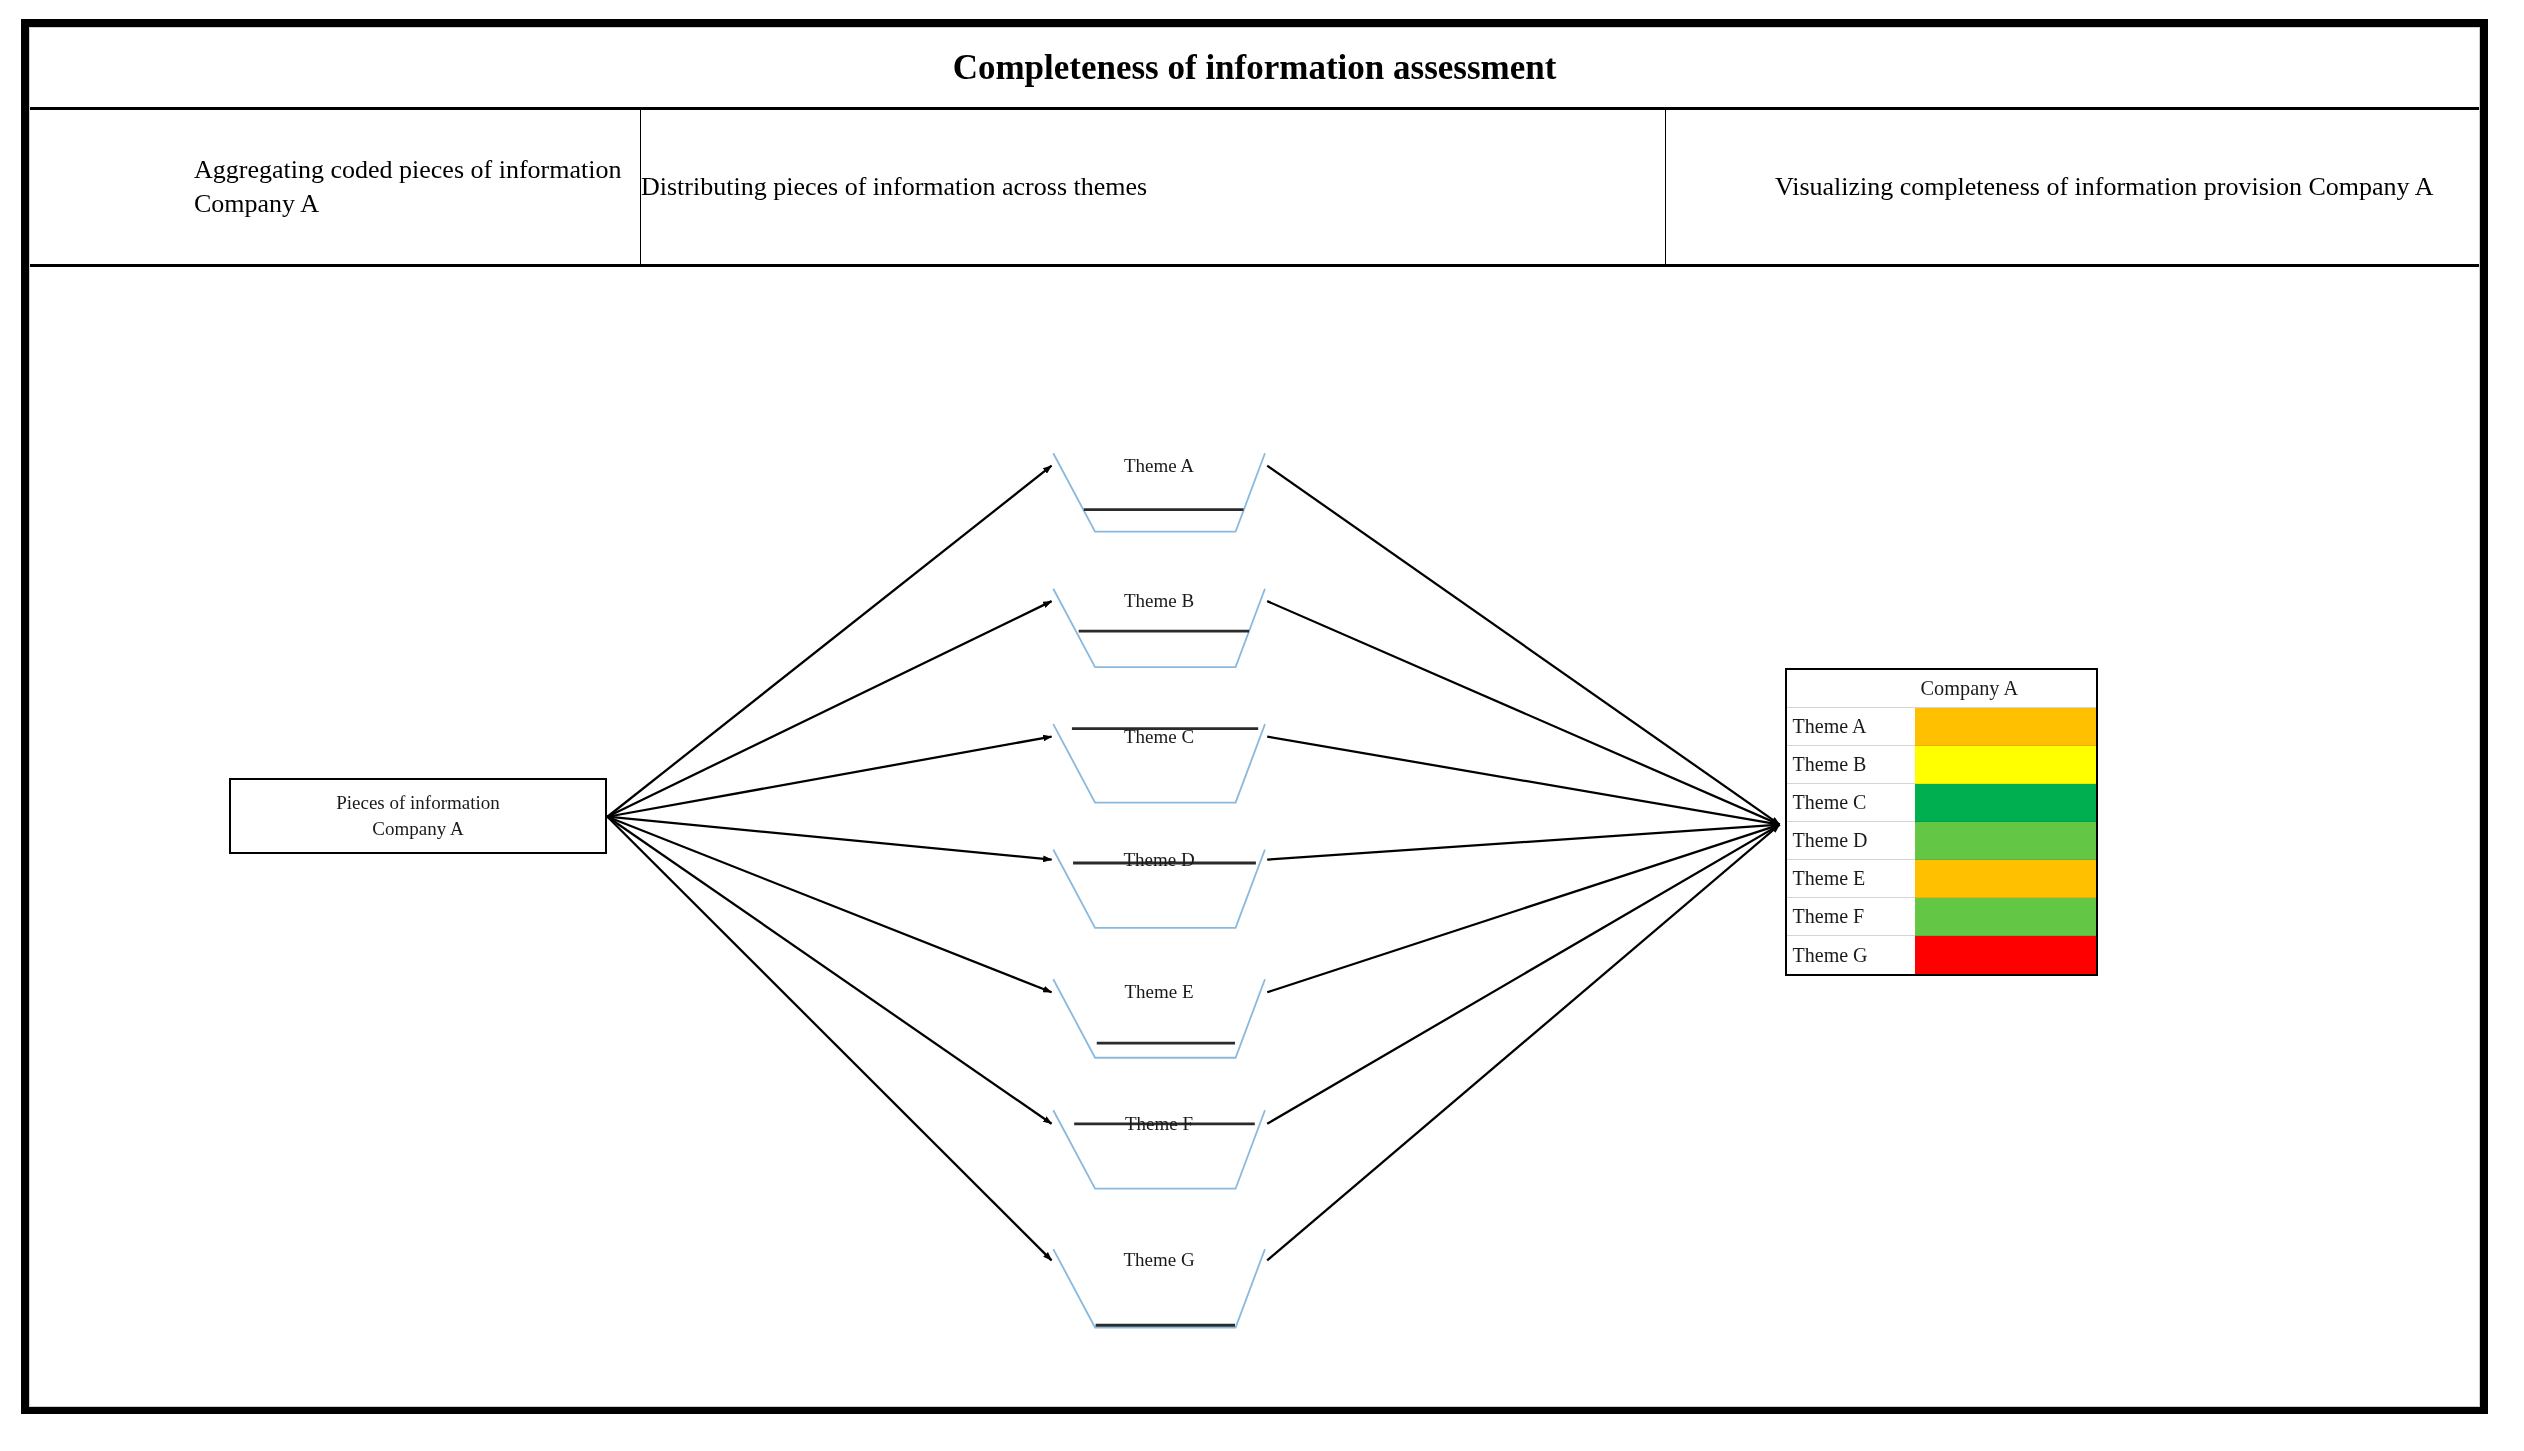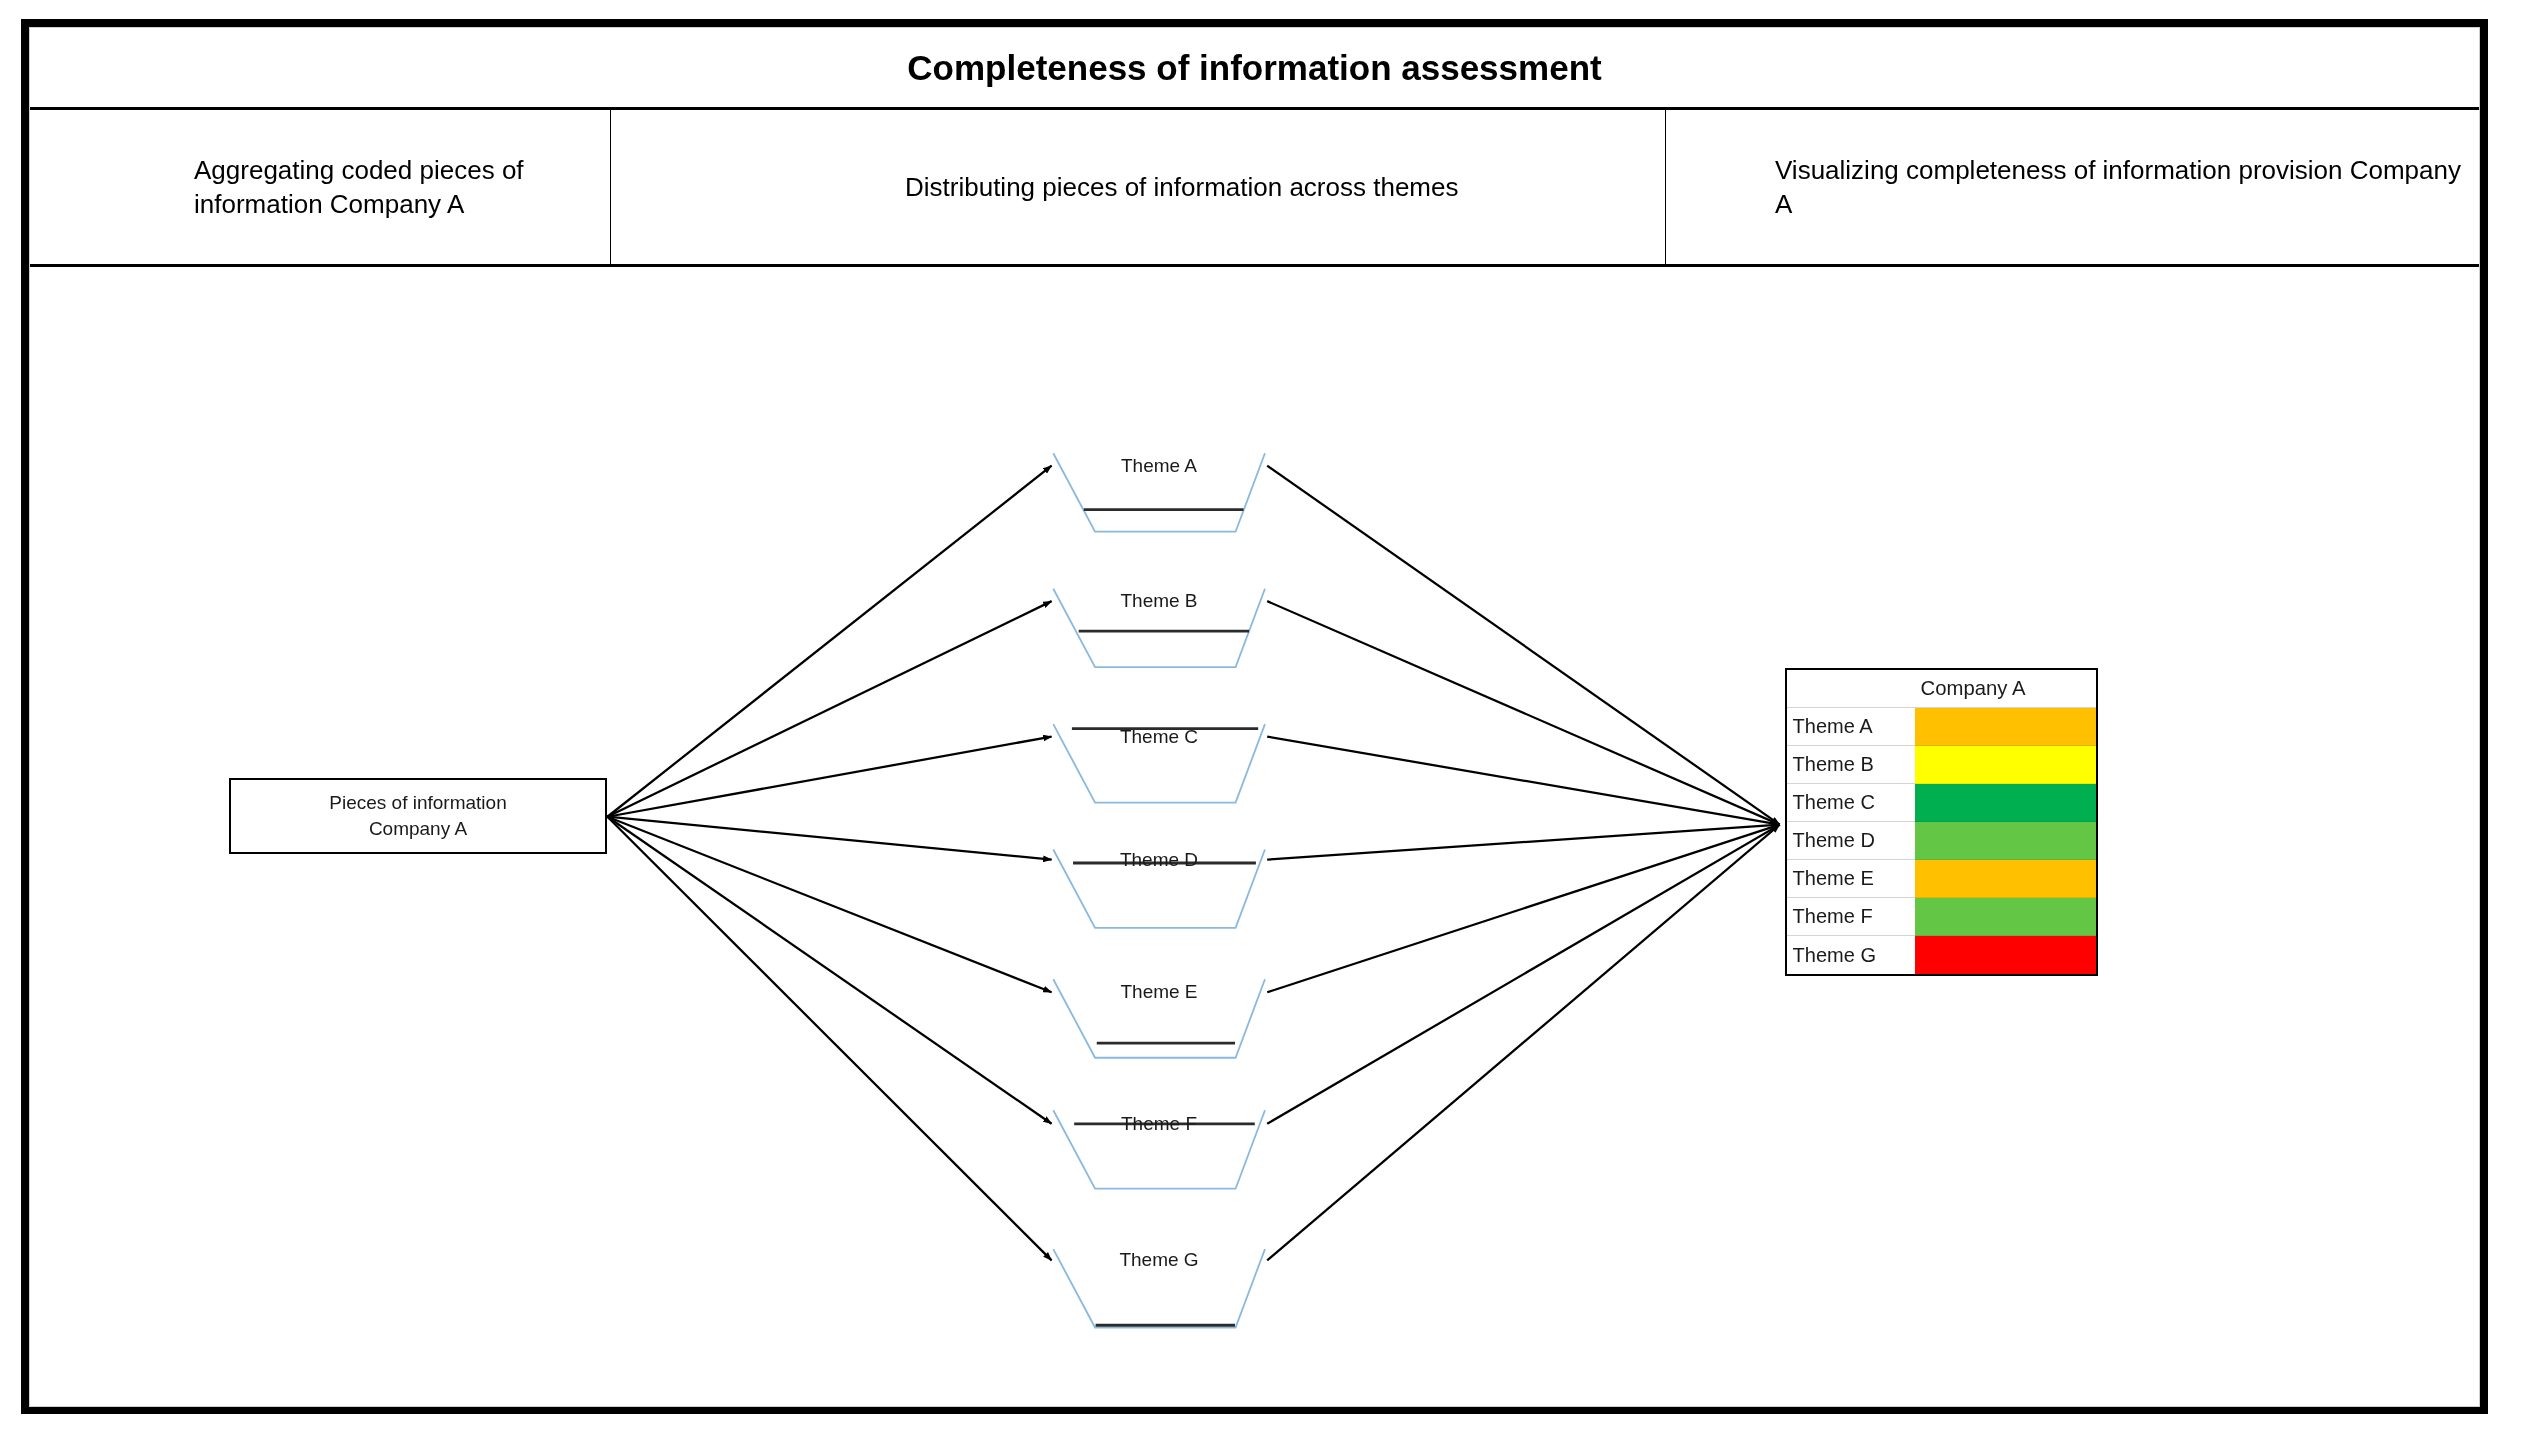--- a/index.html
+++ b/index.html
@@ -5,21 +5,21 @@
   html, body {
     margin: 0;
     padding: 0;
     background: #ffffff;
   }
   #root {
     position: relative;
     width: 2525px;
     height: 1451px;
     background: #ffffff;
-    font-family: Liberation Sans, sans-serif;
+    font-family: Liberation Serif, serif;
     overflow: hidden;
   }
 
   
   .outer-frame {
     position: absolute;
     left: 21px;
     top: 18.6px;
     width: 2467px;
     height: 1395px;
@@ -84,21 +84,21 @@
   }
   .hdr-col {
     position: absolute;
     top: 0;
     height: 154px;
     display: flex;
     align-items: center;
     box-sizing: border-box;
   }
   .hdr-col-1 { left: 0px;    width: 602px; justify-content: flex-start; padding-left: 164px; }
-  .hdr-col-2 { left: 580px; width: 1033px; justify-content: flex-start; padding-left: 294px; border-left: 1.7px solid #000; }
+  .hdr-col-2 { left: 610px; width: 1033px; justify-content: flex-start; border-left: 1.7px solid #000; }
   .hdr-col-3 { left: 1635px; width: 814px; justify-content: flex-start; padding-left: 109px; border-left: 1.7px solid #000; }
   .hdr-text {
     font-size: 26px;
     line-height: 1.32;
     color: #000000;
   }
 
   
   .canvas {
     position: absolute;

